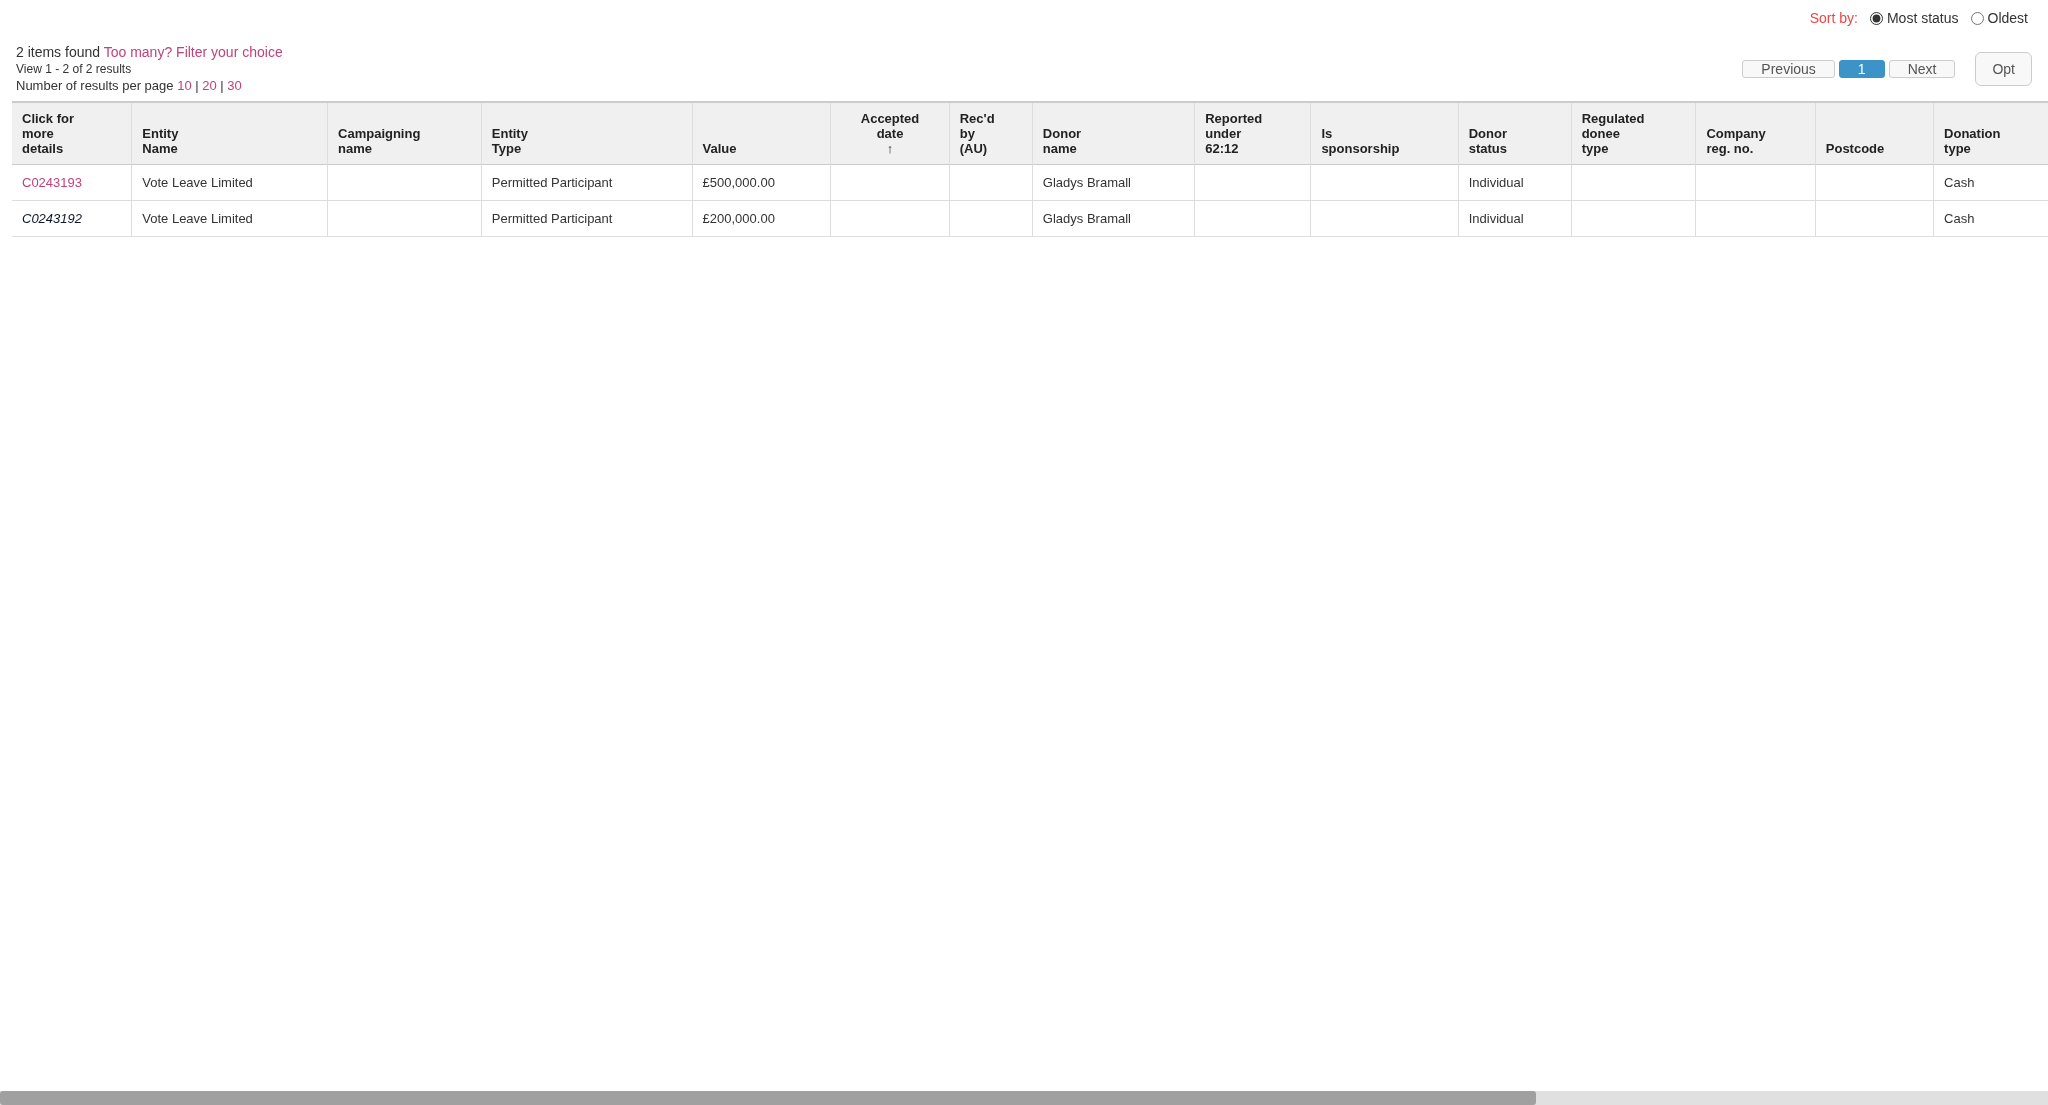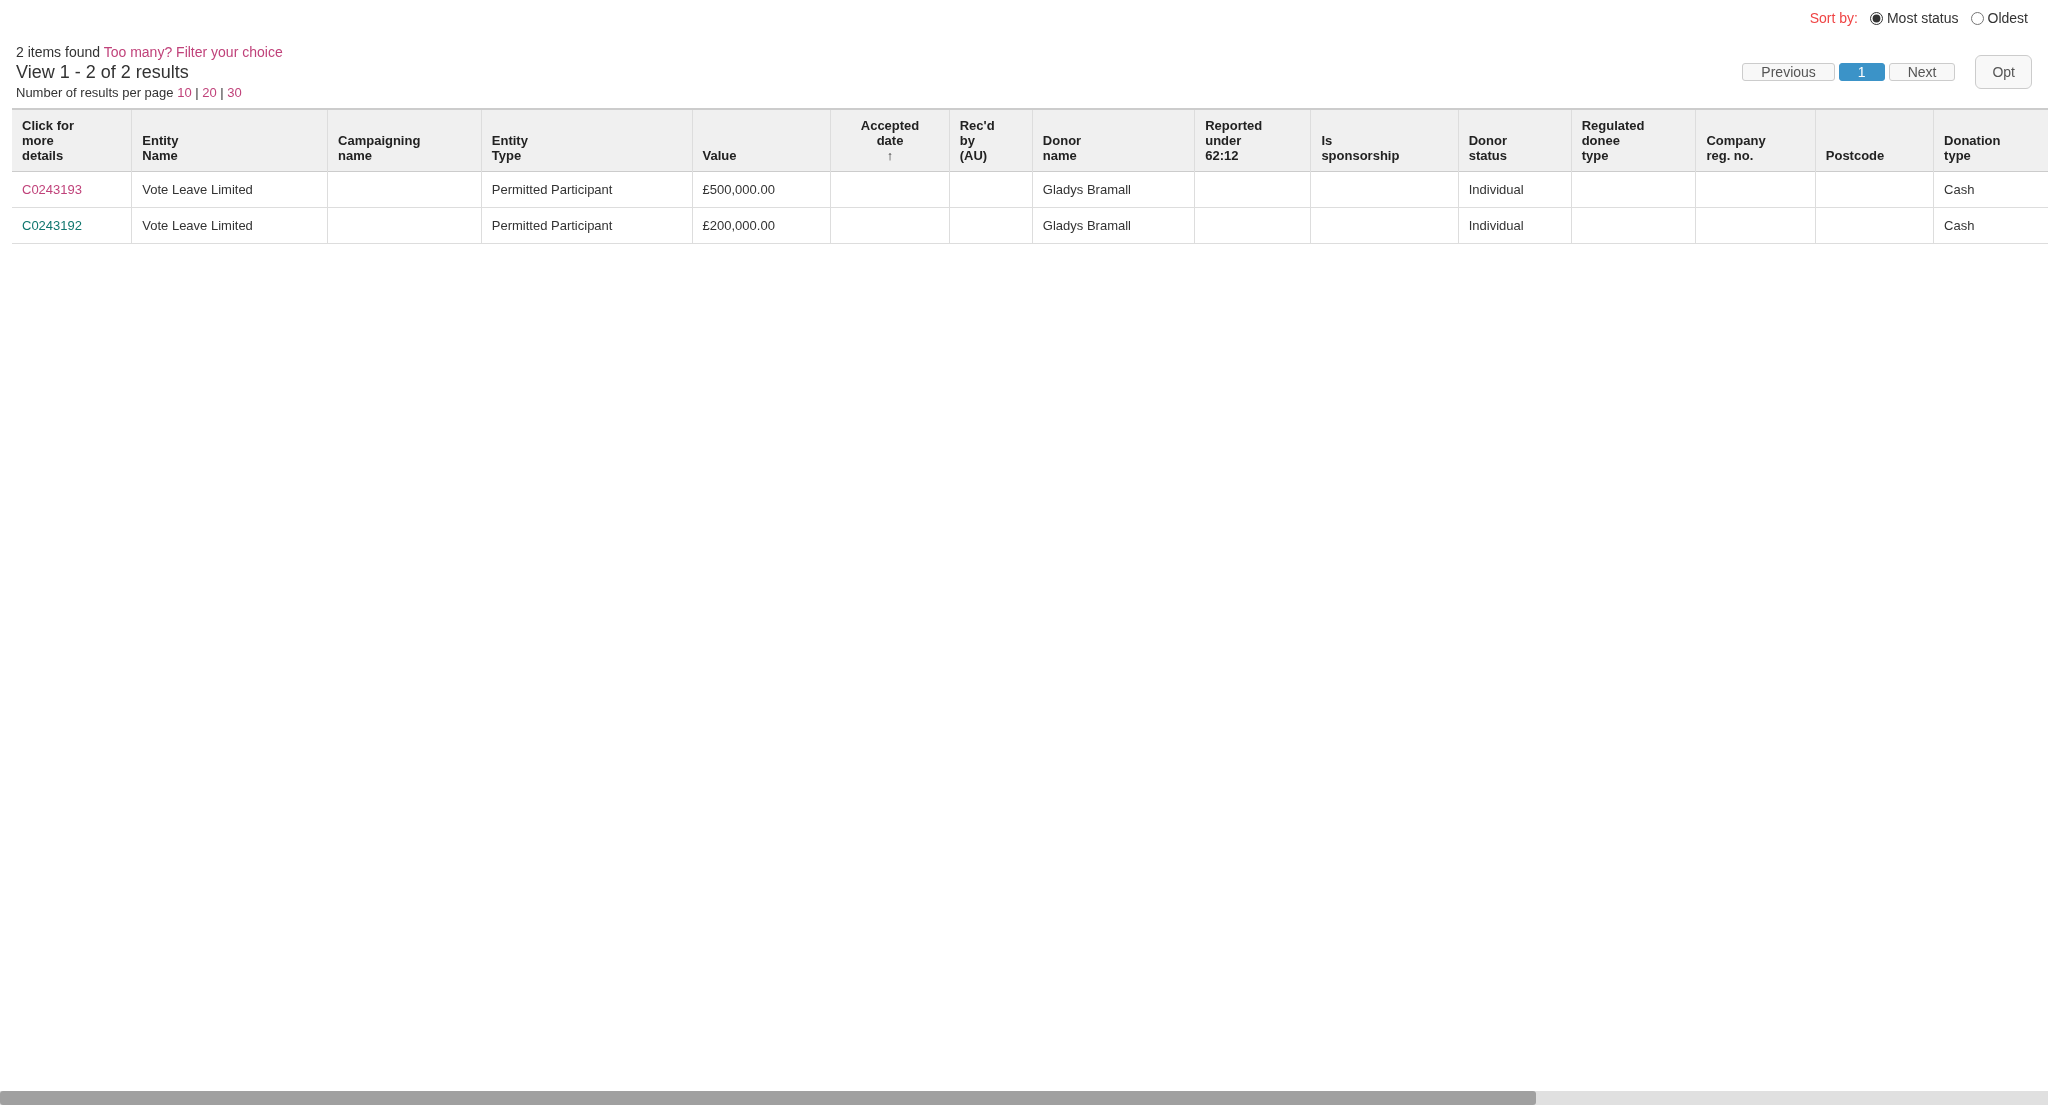--- a/index.html
+++ b/index.html
@@ -22,21 +22,21 @@
     .sort-option input[type="radio"] { accent-color: #333; }
     .header-section {
       display: flex;
       align-items: center;
       padding: 8px 16px;
       gap: 20px;
     }
     .results-info { flex: 1; }
     .results-count { font-size: 14px; color: #333; }
     .results-count .filter-link { color: #c0427a; margin-top: 18px; }
-    .results-sub { font-size: 18px; color: #333; margin-top: 2px; }
+    .results-sub { font-size: 12px; color: #333; margin-top: 2px; }
     .per-page { font-size: 13px; color: #333; margin-top: 2px; }
     .per-page a { color: #c0427a; text-decoration: none; }
     .pagination {
       display: flex;
       align-items: center;
       gap: 4px;
     }
     .page-btn {
       padding: 0 18px;
       border: 1px solid #ccc;
@@ -188,21 +188,21 @@
           <td>Gladys Bramall</td>
           <td></td>
           <td></td>
           <td>Individual</td>
           <td></td>
           <td></td>
           <td></td>
           <td>Cash</td>
         </tr>
         <tr>
-          <td class="link-cell" style="color: #0f766e;">C0243192</td>
+          <td class="link-cell" style="color: #0f172a; font-style: italic;">C0243192</td>
           <td>Vote Leave Limited</td>
           <td></td>
           <td>Permitted Participant</td>
           <td>£200,000.00</td>
           <td></td>
           <td></td>
           <td>Gladys Bramall</td>
           <td></td>
           <td></td>
           <td>Individual</td>

